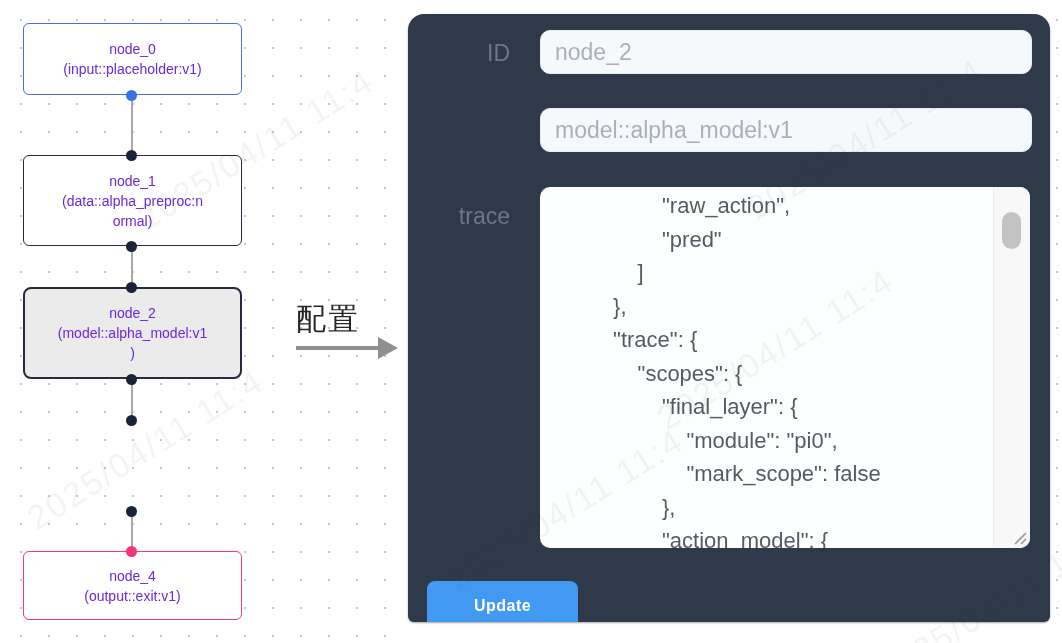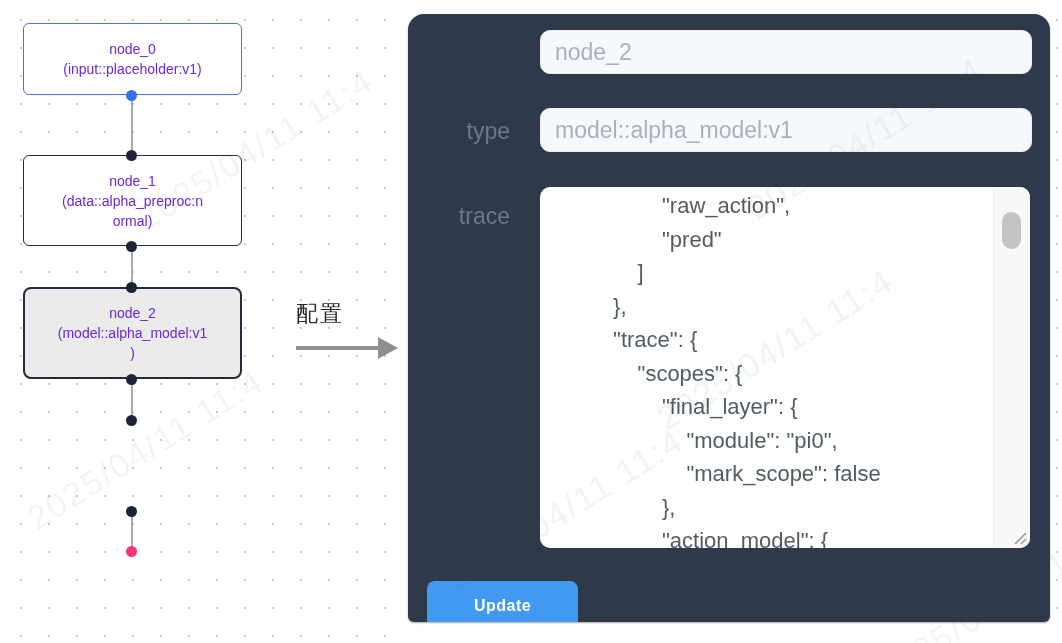--- a/index.html
+++ b/index.html
@@ -41,21 +41,21 @@
   .e4 { top:511px; height:40px; }
 
   .port { position:absolute; width:11px; height:11px; border-radius:50%; background:#1b2338; left:126px; }
   .p0b { top:90px;  background:#3573e8; }
   .p1t { top:150px; } .p1b { top:241px; }
   .p2t { top:282px; } .p2b { top:374px; }
   .p3t { top:415px; } .p3b { top:506px; }
   .p4t { top:546px; background:#f0357c; }
 
   
-  .cfg-label { position:absolute; left:296px; top:299px; font-size:22px; color:#262626; letter-spacing:2px; }
+  .cfg-label { position:absolute; left:296px; top:299px; font-size:30px; color:#262626; letter-spacing:2px; }
   .arrow-shaft { position:absolute; left:296px; top:346px; width:84px; height:4px; background:#8f8f8f; }
   .arrow-head { position:absolute; left:378px; top:337px; width:0; height:0;
     border-left:20px solid #8f8f8f; border-top:11px solid transparent; border-bottom:11px solid transparent; }
 
   
   .panel {
     position:absolute; left:408px; top:14px; width:642px; height:608px;
     background:#2e3949; border-radius:16px 16px 6px 6px; overflow:hidden;
     box-shadow:0 1px 2px rgba(0,0,0,.35);
   }
@@ -123,38 +123,40 @@
   <div class="edge e4"></div>
 
   <div class="node node-0">node_0
 (input::placeholder:v1)</div>
   <div class="node node-1">node_1
 (data::alpha_preproc:n
 ormal)</div>
   <div class="node node-2">node_2
 (model::alpha_model:v1
 )</div>
+  <div class="node node-4">node_4
+(output::exit:v1)</div>
 
   <div class="port p0b"></div>
   <div class="port p1t"></div>
   <div class="port p1b"></div>
   <div class="port p2t"></div>
   <div class="port p2b"></div>
   <div class="port p3t"></div>
   <div class="port p3b"></div>
   <div class="port p4t"></div>
 
   <div class="cfg-label">配置</div>
   <div class="arrow-shaft"></div>
   <div class="arrow-head"></div>
 
   <div class="panel">
+    <div class="field-label lbl-id">ID</div>
     <input class="text-input inp-id" type="text" value="node_2" style="">
 
-    <div class="field-label lbl-type">type</div>
     <input class="text-input inp-type" type="text" value="model::alpha_model:v1" style="">
 
     <div class="field-label lbl-config">trace</div>
     <div class="config-box">
       <div class="config-text">                  "raw_action",
                   "pred"
               ]
           },
           "trace": {
               "scopes": {

